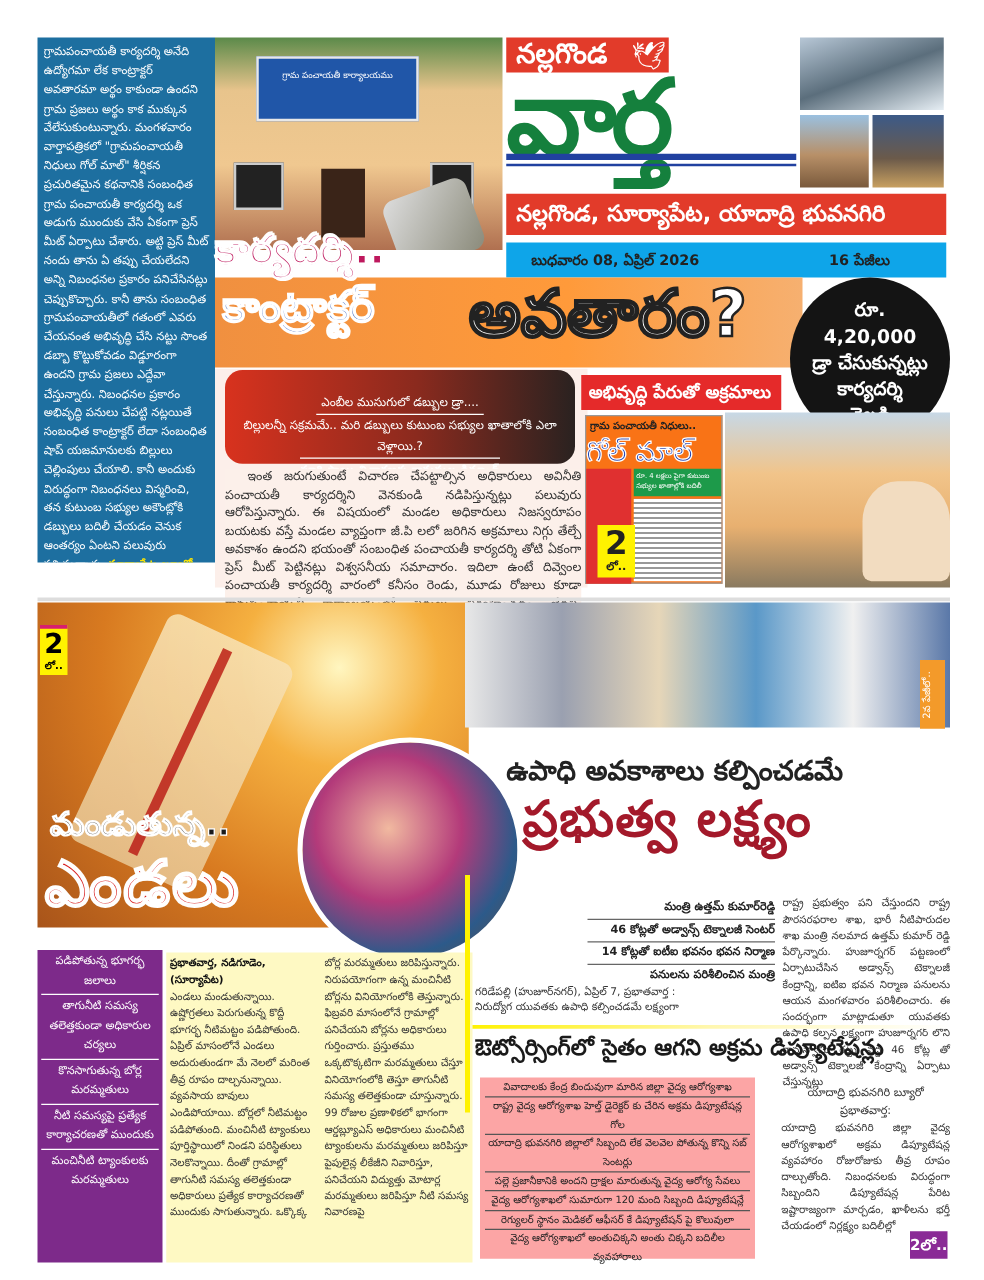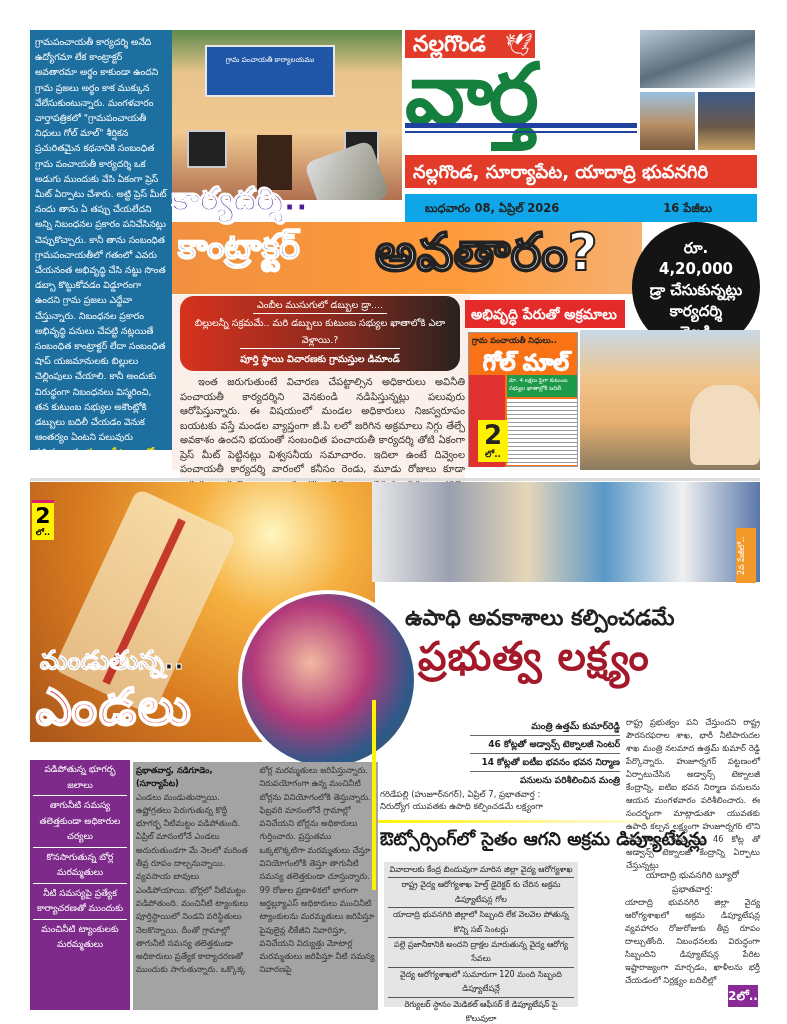--- a/index.html
+++ b/index.html
@@ -20,36 +20,36 @@
 .mast-big{left:405px;top:55px;width:232px;height:75px;color:#15803d;font-size:84px;font-weight:bold;line-height:78px;letter-spacing:-4px;font-family:"DejaVu Serif",serif}
 .mast-line{left:405px;top:123px;width:232px;height:5px;background:#2141a0}
 .mast-line2{left:405px;top:131px;width:232px;height:2px;background:#2141a0}
 .mimg1{left:640px;top:30px;width:115px;height:58px;background:linear-gradient(160deg,#b7c7d6 0%,#5b6e7c 50%,#e6eef4 100%)}
 .mimg2{left:640px;top:92px;width:55px;height:58px;background:linear-gradient(180deg,#9ac0e0 0%,#b89068 55%,#7a5a3c 100%)}
 .mimg3{left:698px;top:92px;width:57px;height:58px;background:linear-gradient(180deg,#3c5a88 0%,#6b5a4a 60%,#c8a060 100%)}
 .districts{left:405px;top:155px;width:352px;height:33px;background:#e23b2a;color:#fff;font-size:18px;font-weight:bold;line-height:33px;padding-left:8px;white-space:nowrap;overflow:hidden}
 .dateband{left:405px;top:194px;width:352px;height:28px;background:#0ea5e9;font-size:11.5px;font-weight:bold;color:#222;line-height:28px;padding:0 20px}
 .dateband .pages{position:absolute;right:45px;top:0}
 
-.hl-k{left:172px;top:180px;font-size:32px;font-weight:bold;color:#4c1d95;-webkit-text-stroke:1px #fff;text-shadow:2px 2px 0 #fff,-1px -1px 0 #fff}
+.hl-k{left:172px;top:180px;font-size:32px;font-weight:bold;color:#be185d;-webkit-text-stroke:1px #fff;text-shadow:2px 2px 0 #fff,-1px -1px 0 #fff}
 .hl-band{left:172px;top:222px;width:470px;height:72px;background:linear-gradient(90deg,#f09040 0%,#ff9a3a 60%,#f6b070 100%)}
 .hl-c{left:178px;top:226px;font-size:34px;font-weight:bold;color:#1d4bb0;-webkit-text-stroke:1.5px #fff}
 .hl-a{left:375px;top:222px;font-size:52px;font-weight:bold;color:#fff;-webkit-text-stroke:2px #222}
 .circle{left:632px;top:222px;width:128px;height:130px;border-radius:50%;background:#141414;color:#fff;text-align:center;font-size:15px;font-weight:bold;line-height:21px;padding-top:16px}
 
-.redbox{left:180px;top:296px;width:280px;height:75px;border-radius:14px;background:linear-gradient(90deg,#d8321e 0%,#8a2a1e 55%,#2a2220 100%);color:#fff;text-align:center;font-size:9.5px;line-height:17px;padding-top:0}
+.redbox{left:180px;top:296px;width:280px;height:75px;border-radius:14px;background:linear-gradient(90deg,#d8321e 0%,#8a2a1e 55%,#2a2220 100%);color:#fff;text-align:center;font-size:9.5px;line-height:17px;padding-top:18px}
 .redbox .l1{border-bottom:1px solid #fff;display:inline-block;padding:0 4px}
 .redbox .dm{font-weight:bold;border-top:1px solid #fff;display:inline-block;padding-top:1px}
 .midtext{left:180px;top:375px;width:285px;font-size:10px;line-height:14.5px;color:#333;text-align:justify;text-indent:18px;background:#fcf0ea}
 .midbg{left:172px;top:295px;width:298px;height:175px;background:#fcefea}
 
 .redbar{left:465px;top:300px;width:160px;height:28px;background:#e52a2a;color:#fff;font-size:14px;font-weight:bold;line-height:28px;padding-left:6px;white-space:nowrap;overflow:hidden}
 .clip{left:468px;top:332px;width:110px;height:135px;background:#f97316;border:1px solid #999}
 .clip .kicker{font-size:8px;font-weight:bold;color:#222;padding:3px}
-.clip .golmal{font-size:22px;font-weight:bold;color:#2040b0;-webkit-text-stroke:1px #fff;padding-left:14px}
+.clip .golmal{font-size:22px;font-weight:normal;color:#2040b0;-webkit-text-stroke:1px #fff;padding-left:0}
 .clip .redside{position:absolute;left:0;top:42px;width:36px;height:92px;background:#e03030}
 .clip .greenbox{position:absolute;left:38px;top:42px;width:70px;height:22px;background:#1d9a4a;color:#fff;font-size:5.5px;padding:2px}
 .clip .body{position:absolute;left:38px;top:66px;width:70px;height:66px;background:repeating-linear-gradient(180deg,#fff 0 3px,#999 3px 4px)}
 .two-lo{left:478px;top:420px;width:30px;height:42px;background:#fff200;color:#222;font-size:26px;font-weight:900;text-align:center;line-height:30px}
 .two-lo small{display:block;font-size:9px;line-height:8px}
 .officephoto{left:580px;top:330px;width:180px;height:140px;background:linear-gradient(180deg,#c7d8e6 0%,#f1c48a 35%,#e8b070 65%,#8a7a60 100%)}
 .cartoon{left:690px;top:385px;width:70px;height:80px;background:#f2dcc0;border-radius:40% 40% 10% 10%}
 
 .hr1{left:30px;top:478px;width:730px;height:3px;background:#ddd}
 
@@ -58,36 +58,36 @@
 .thermo .tube{position:absolute;left:50px;top:10px;width:8px;height:180px;background:#c0302a}
 .hl-mand{left:40px;top:645px;font-size:26px;font-weight:bold;color:#1a1a1a;-webkit-text-stroke:1px #fff}
 .hl-end{left:36px;top:678px;font-size:50px;font-weight:bold;color:#d81e1e;-webkit-text-stroke:2px #fff;letter-spacing:2px}
 .crowd{left:238px;top:590px;width:180px;height:180px;border-radius:50%;background:radial-gradient(circle at 40% 40%,#f1b9a0 0%,#b33a7a 40%,#2c5a8a 70%,#6a4a3a 100%);border:4px solid #fff}
 .two-heat{left:32px;top:500px;width:22px;height:40px;background:#fff200;font-size:22px;font-weight:900;text-align:center;line-height:26px;border-top:3px solid #d81e6e}
 .two-heat small{display:block;font-size:8px;line-height:8px}
 
 .purple{left:30px;top:760px;width:100px;height:250px;background:#7d2a8a;color:#fff;font-size:9px;line-height:15.5px;text-align:center;padding:2px 3px}
 .purple .item{border-bottom:1px solid #fff;padding:0 0 2px 0;margin-bottom:2px}
 .purple .item:last-child{border:0}
-.heattext{left:133px;top:762px;width:245px;height:248px;background:#a3a3a3;font-size:8.3px;line-height:13.3px;color:#333;column-count:2;column-gap:8px;padding:2px 3px}
+.heattext{left:133px;top:762px;width:245px;height:248px;background:#fef9c3;font-size:8.3px;line-height:13.3px;color:#333;column-count:2;column-gap:8px;padding:2px 3px}
 .heattext .b{font-weight:bold;color:#111}
 
 .minphoto{left:372px;top:482px;width:388px;height:100px;background:linear-gradient(90deg,#e8e8e8 0%,#9aa0b0 20%,#e6d6b8 40%,#5a98c8 60%,#f0f0f0 80%,#5a78a8 100%)}
 .tagv{left:736px;top:528px;width:20px;height:55px;background:#f39a2a;color:#fff;font-size:8px;writing-mode:vertical-rl;transform:rotate(180deg);text-align:center}
 .sub-hl{left:405px;top:605px;font-size:22px;font-weight:bold;color:#222}
 .main-hl{left:418px;top:633px;font-size:40px;font-weight:bold;color:#a3192a;letter-spacing:1px}
 .yellowline{left:372px;top:700px;width:4px;height:190px;background:#fff200}
 .minsum{left:470px;top:718px;width:150px;font-size:9px;line-height:17px;text-align:right;font-weight:bold;color:#222}
 .minsum div{border-bottom:1px solid #666}
 .minsum div:last-child{border:0}
 .dateline{left:380px;top:788px;width:240px;font-size:8.5px;line-height:12px;color:#333}
 .mincol{left:626px;top:716px;width:134px;font-size:8.3px;line-height:13px;color:#333;text-align:justify}
 .yellowh{left:378px;top:820px;width:382px;height:3px;background:linear-gradient(90deg,#fff200,#fff7b0,#fff)}
 .out-hl{left:380px;top:828px;font-size:18px;font-weight:bold;color:#1a1a1a;white-space:nowrap}
-.peach{left:384px;top:862px;width:194px;height:145px;background:#e5e5e5;font-size:8px;line-height:14.4px;text-align:center;color:#222;padding-top:1px}
+.peach{left:384px;top:862px;width:220px;height:145px;background:#fca5a5;font-size:8px;line-height:14.4px;text-align:center;color:#222;padding-top:1px}
 .peach div{border-bottom:1px solid #555;margin:0 4px}
 .peach div:last-child{border:0}
 .yadcol{left:625px;top:868px;width:135px;font-size:8.3px;line-height:13px;color:#333;text-align:justify}
 .yadcol .head{text-align:center;font-size:9px;line-height:14px}
 .two-bot{left:728px;top:985px;width:30px;height:22px;background:#8a2a96;color:#fff;font-size:12px;font-weight:bold;text-align:center;line-height:22px}
 </style>
 </head>
 <body>
 
 <div class="abs lcol">

